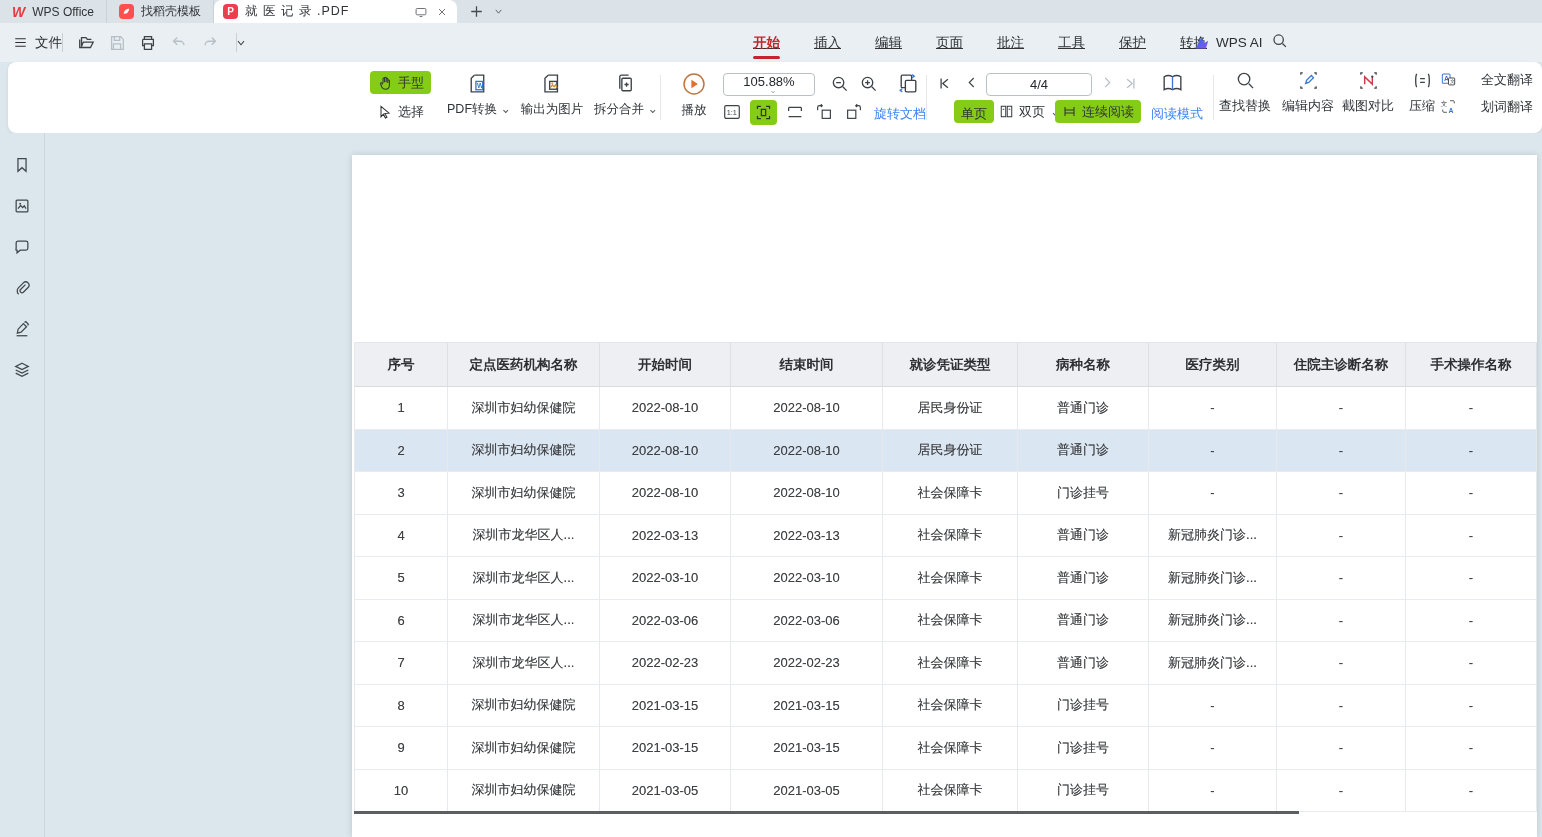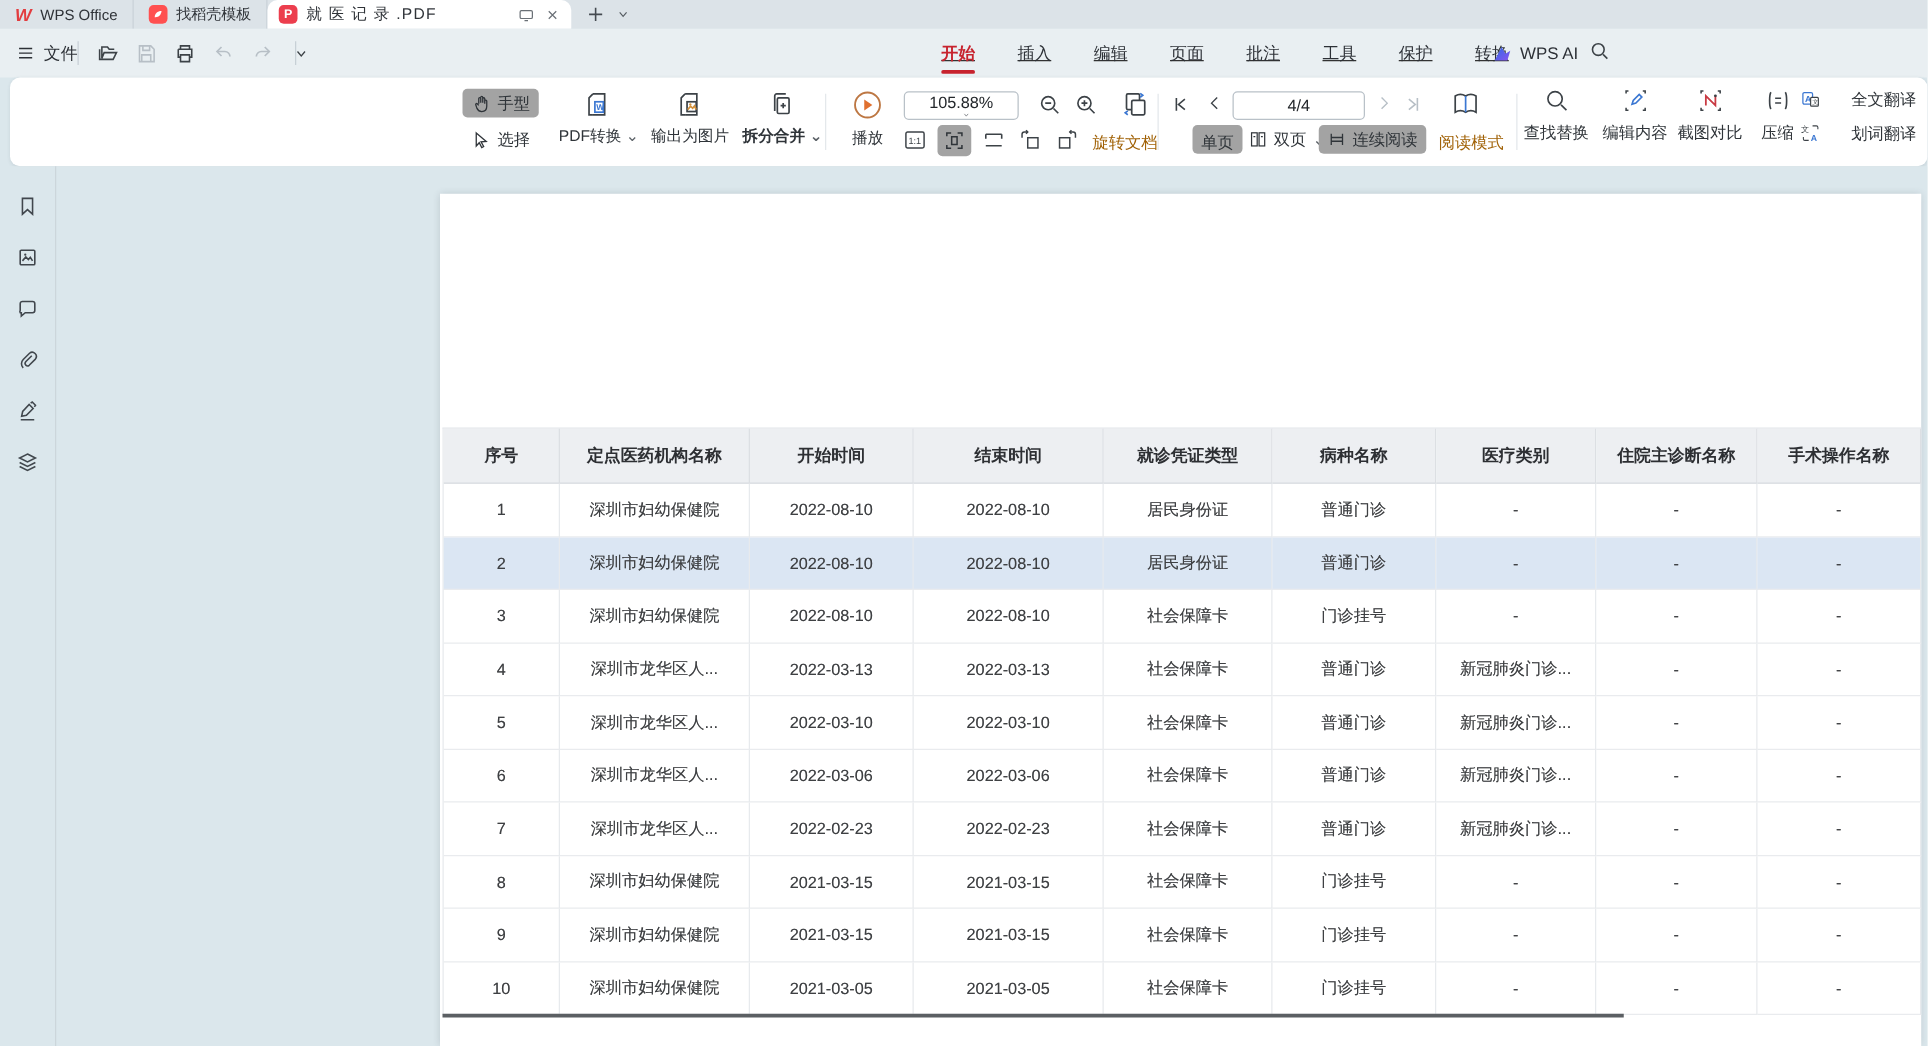--- a/index.html
+++ b/index.html
@@ -31,28 +31,28 @@
   .menus { position:absolute; left:736px; top:0; height:100%; display:flex;text-decoration:underline; }
   .menu-item { padding:0 17px; display:flex; align-items:center; font-size:13.5px; color:#2c3036; position:relative; }
   .menu-item.active { color:#c7232e; font-weight:bold; }
   .menu-item.active::after { content:""; position:absolute; left:17px; right:17px; bottom:3px; height:3px; background:#c7232e; border-radius:2px; }
   .wps-ai { position:absolute; left:1194px; top:0; height:100%; display:flex; align-items:center; gap:6px; font-size:13.5px; color:#2c3036; }
   .top-search { position:absolute; left:1271px; top:9px; color:#3c4247; }
 
   
   .panel { position:absolute; left:8px; top:62px; width:1534px; height:71px; background:#fff; border-radius:8px; box-shadow:0 1px 3px rgba(40,55,65,.10); }
   .panel .vsep { position:absolute; top:13px; height:45px; width:1px; background:#e4e8eb; }
-  .pill { background:#a3a3a3; border-radius:4px; }
+  .pill { background:#84cc16; border-radius:4px; }
   .trow { position:absolute; height:23px; display:flex; align-items:center; gap:5px; font-size:13px; color:#2f3439; padding:0 7px; }
   .tool-big { position:absolute; top:9px; transform:translateX(-50%); display:flex; flex-direction:column; align-items:center; gap:5px; font-size:12.5px; color:#2f3439; white-space:nowrap; }
   .chev { color:#5a6066; }
   .boxctl { position:absolute; border:1px solid #b9c1c8; border-radius:4px; height:23px; display:flex; align-items:center; justify-content:center; font-size:13px; color:#24282c; }
   .mini { position:absolute; display:flex; align-items:center; justify-content:center; color:#3c4247; }
   .mini.disabled { color:#b7bfc6; }
-  .lbl13 { font-size:13px; color:#a16207; white-space:nowrap; }
+  .lbl13 { font-size:13px; color:#3b82f6; white-space:nowrap; }
   .rt-col { position:absolute; top:8px; transform:translateX(-50%); display:flex; flex-direction:column; align-items:center; gap:6px; font-size:13px; color:#2f3439; white-space:nowrap; }
   .rt-stack { position:absolute; left:1432px; top:9px; display:flex; flex-direction:column; gap:9px; }
   .rt-stack .r { display:flex; align-items:flex-start; gap:24px; font-size:13px; color:#2f3439; white-space:nowrap; }
 
   
   .doc-area { position:absolute; left:0; top:133px; right:0; bottom:0; background:#dbe7ec; }
   .side-rail { position:absolute; left:0; top:0; bottom:0; width:45px; border-right:1px solid #ccd6db; display:flex; flex-direction:column; align-items:center; padding-top:21px; gap:20px; }
   .rail-ic { width:21px; height:21px; color:#41474d; display:flex; align-items:center; justify-content:center; }
 
   .page { position:absolute; left:352px; top:22px; width:1185px; bottom:0; background:#fff; box-shadow:0 0 6px rgba(50,65,75,.20); }
@@ -217,21 +217,21 @@
   <div class="tool-big" style="left:544px;">
     <svg width="25" height="25" viewBox="0 0 24 24" fill="none" stroke="#3c4247" stroke-width="1.3">
         <path d="M8 4h9v16h-9"></path>
         <path d="M8 4L5 7v13h3"></path>
         <rect x="9.5" y="10" width="7" height="7.5" stroke="#3c4247"></rect>
         <path d="M10 16l2.2-2.6 1.6 1.6 1.4-1.8 1.3 2.8" stroke="#d2903b"></path>
         <circle cx="12" cy="12" r=".9" fill="#d2903b" stroke="none"></circle>
       </svg>
     <span>输出为图片</span>
   </div>
-  <div class="tool-big" style="left:618px;font-weight:bold;">
+  <div class="tool-big" style="left:618px;">
     <svg width="25" height="25" viewBox="0 0 24 24" fill="none" stroke="#3c4247" stroke-width="1.3">
         <rect x="8.5" y="7" width="9" height="12" rx="1"></rect>
         <path d="M6.5 17V5.5A1.5 1.5 0 018 4h7"></path>
         <path d="M11 13h4m-2-2v4"></path>
       </svg>
     <span><span>拆分合并</span> <span class="chev">⌄</span></span>
   </div>
 
   <div class="vsep" style="left:652px"></div>
 

